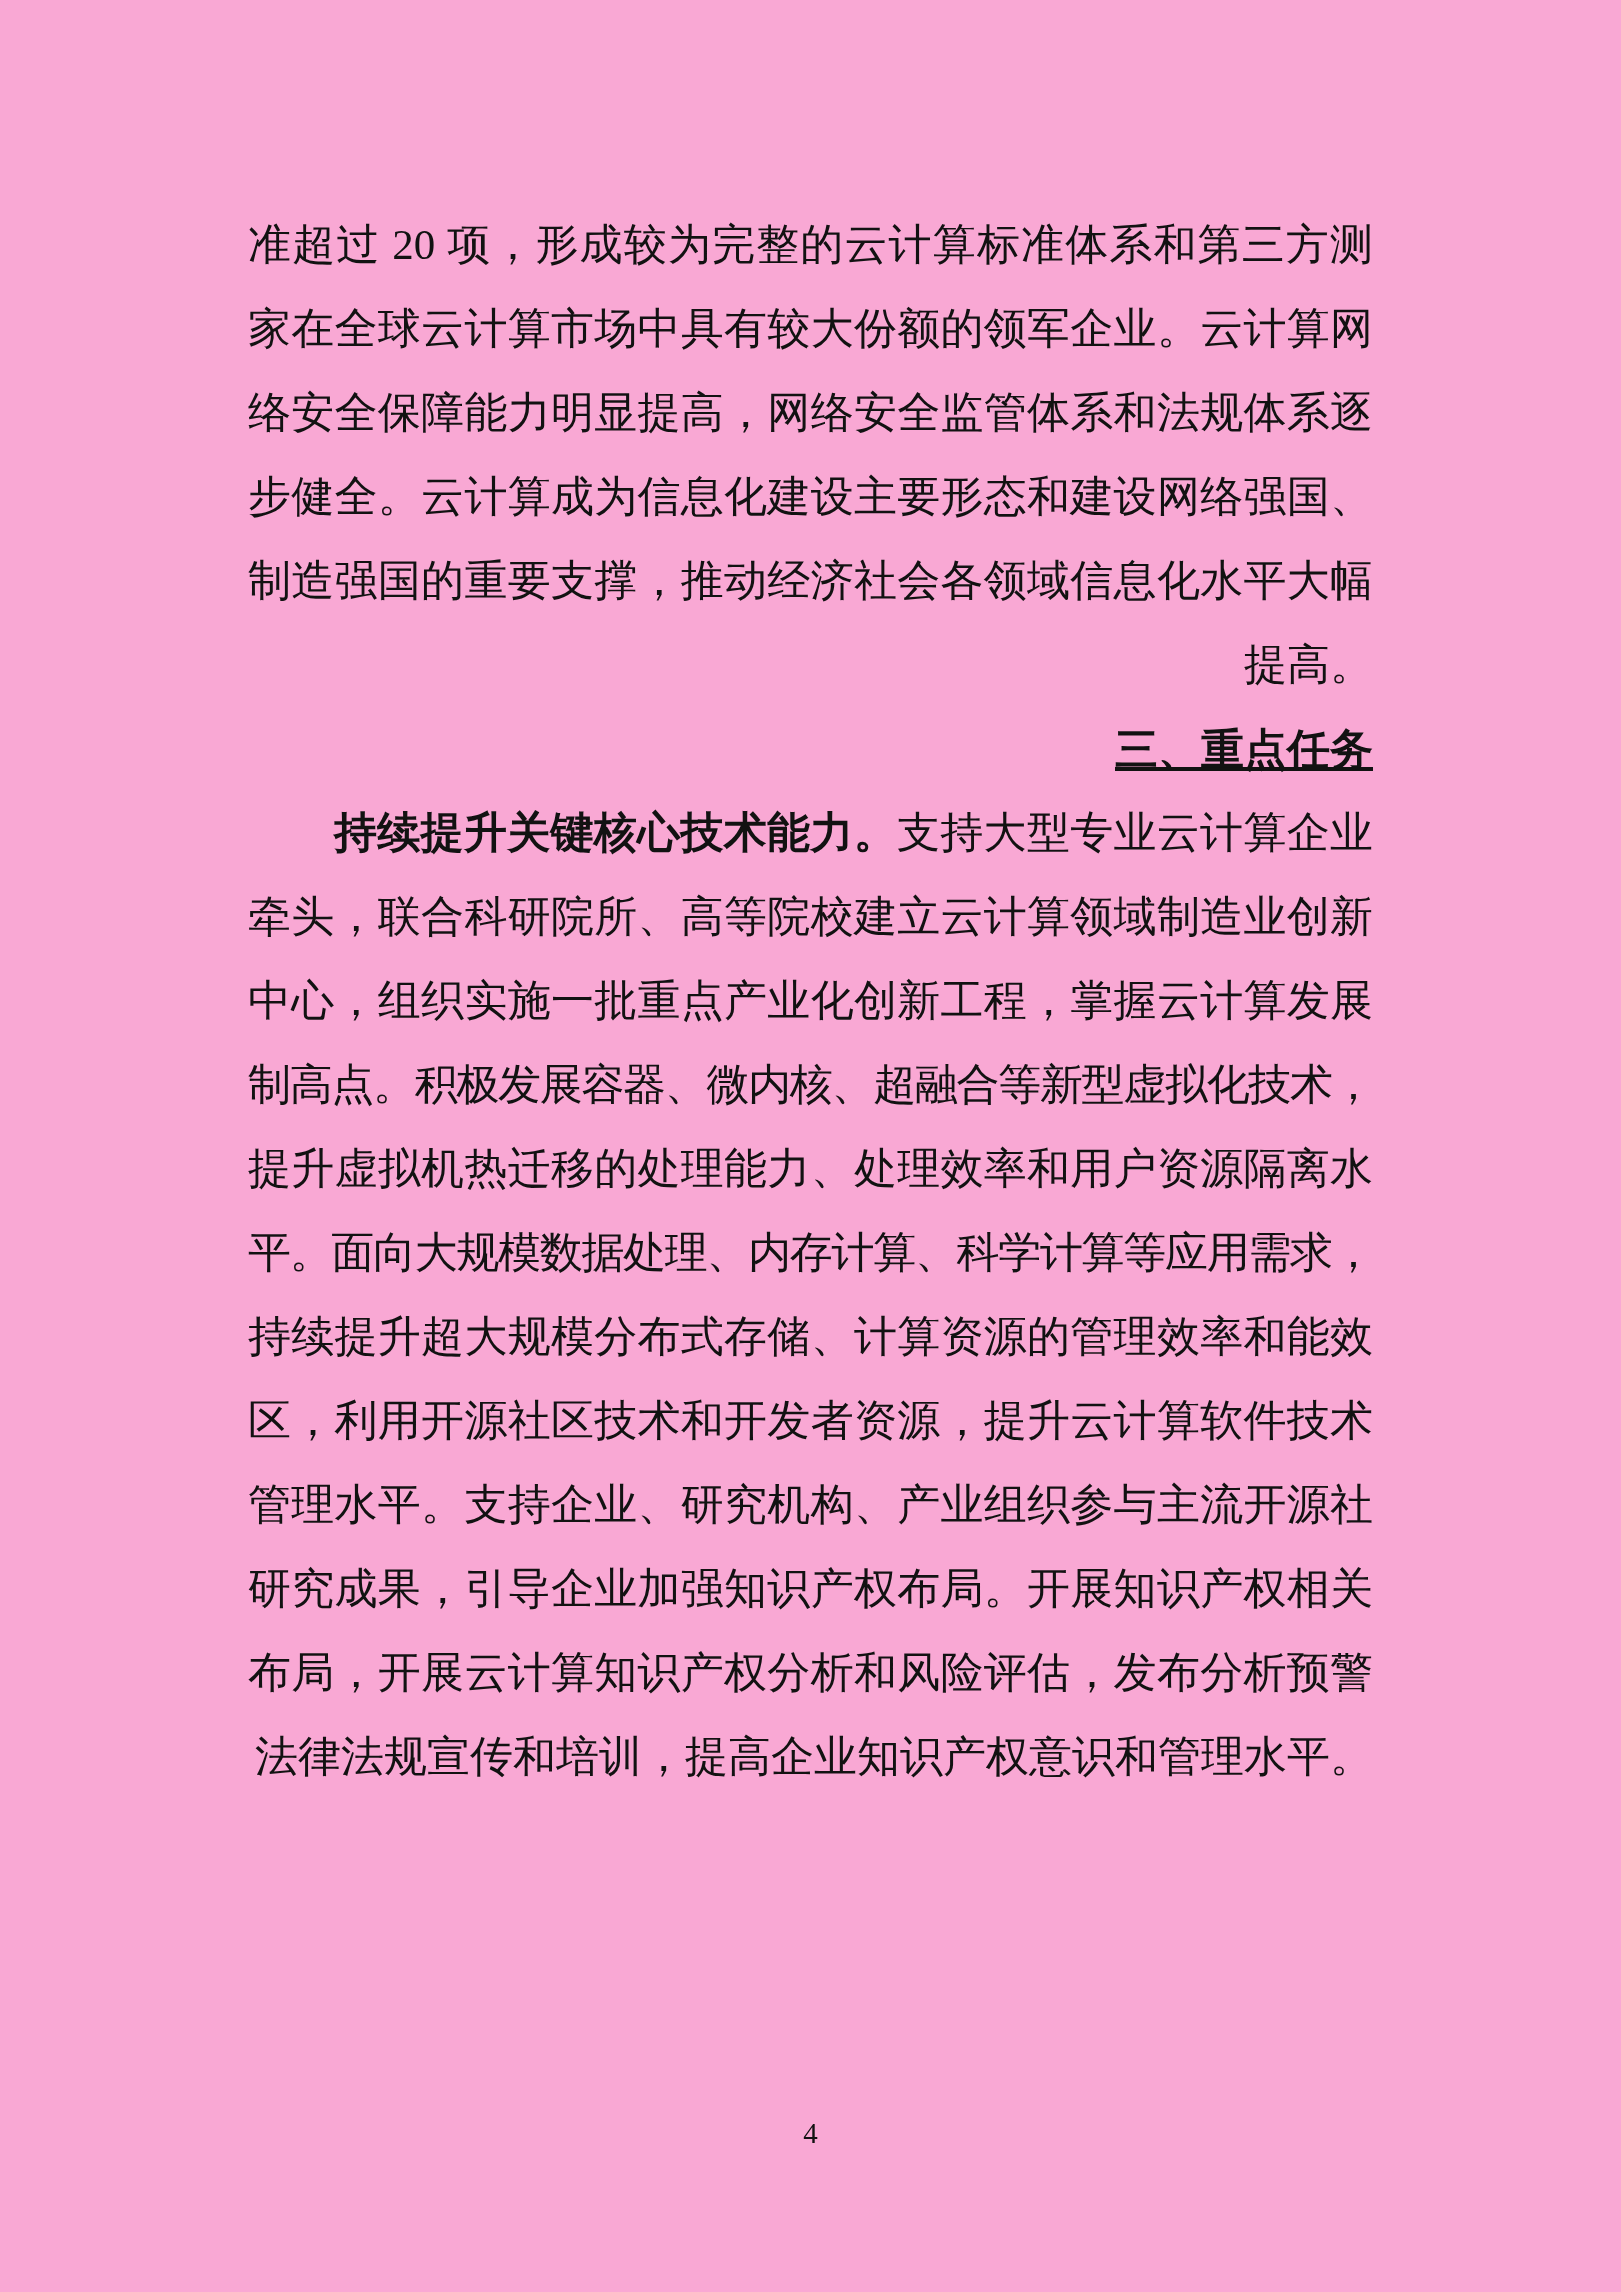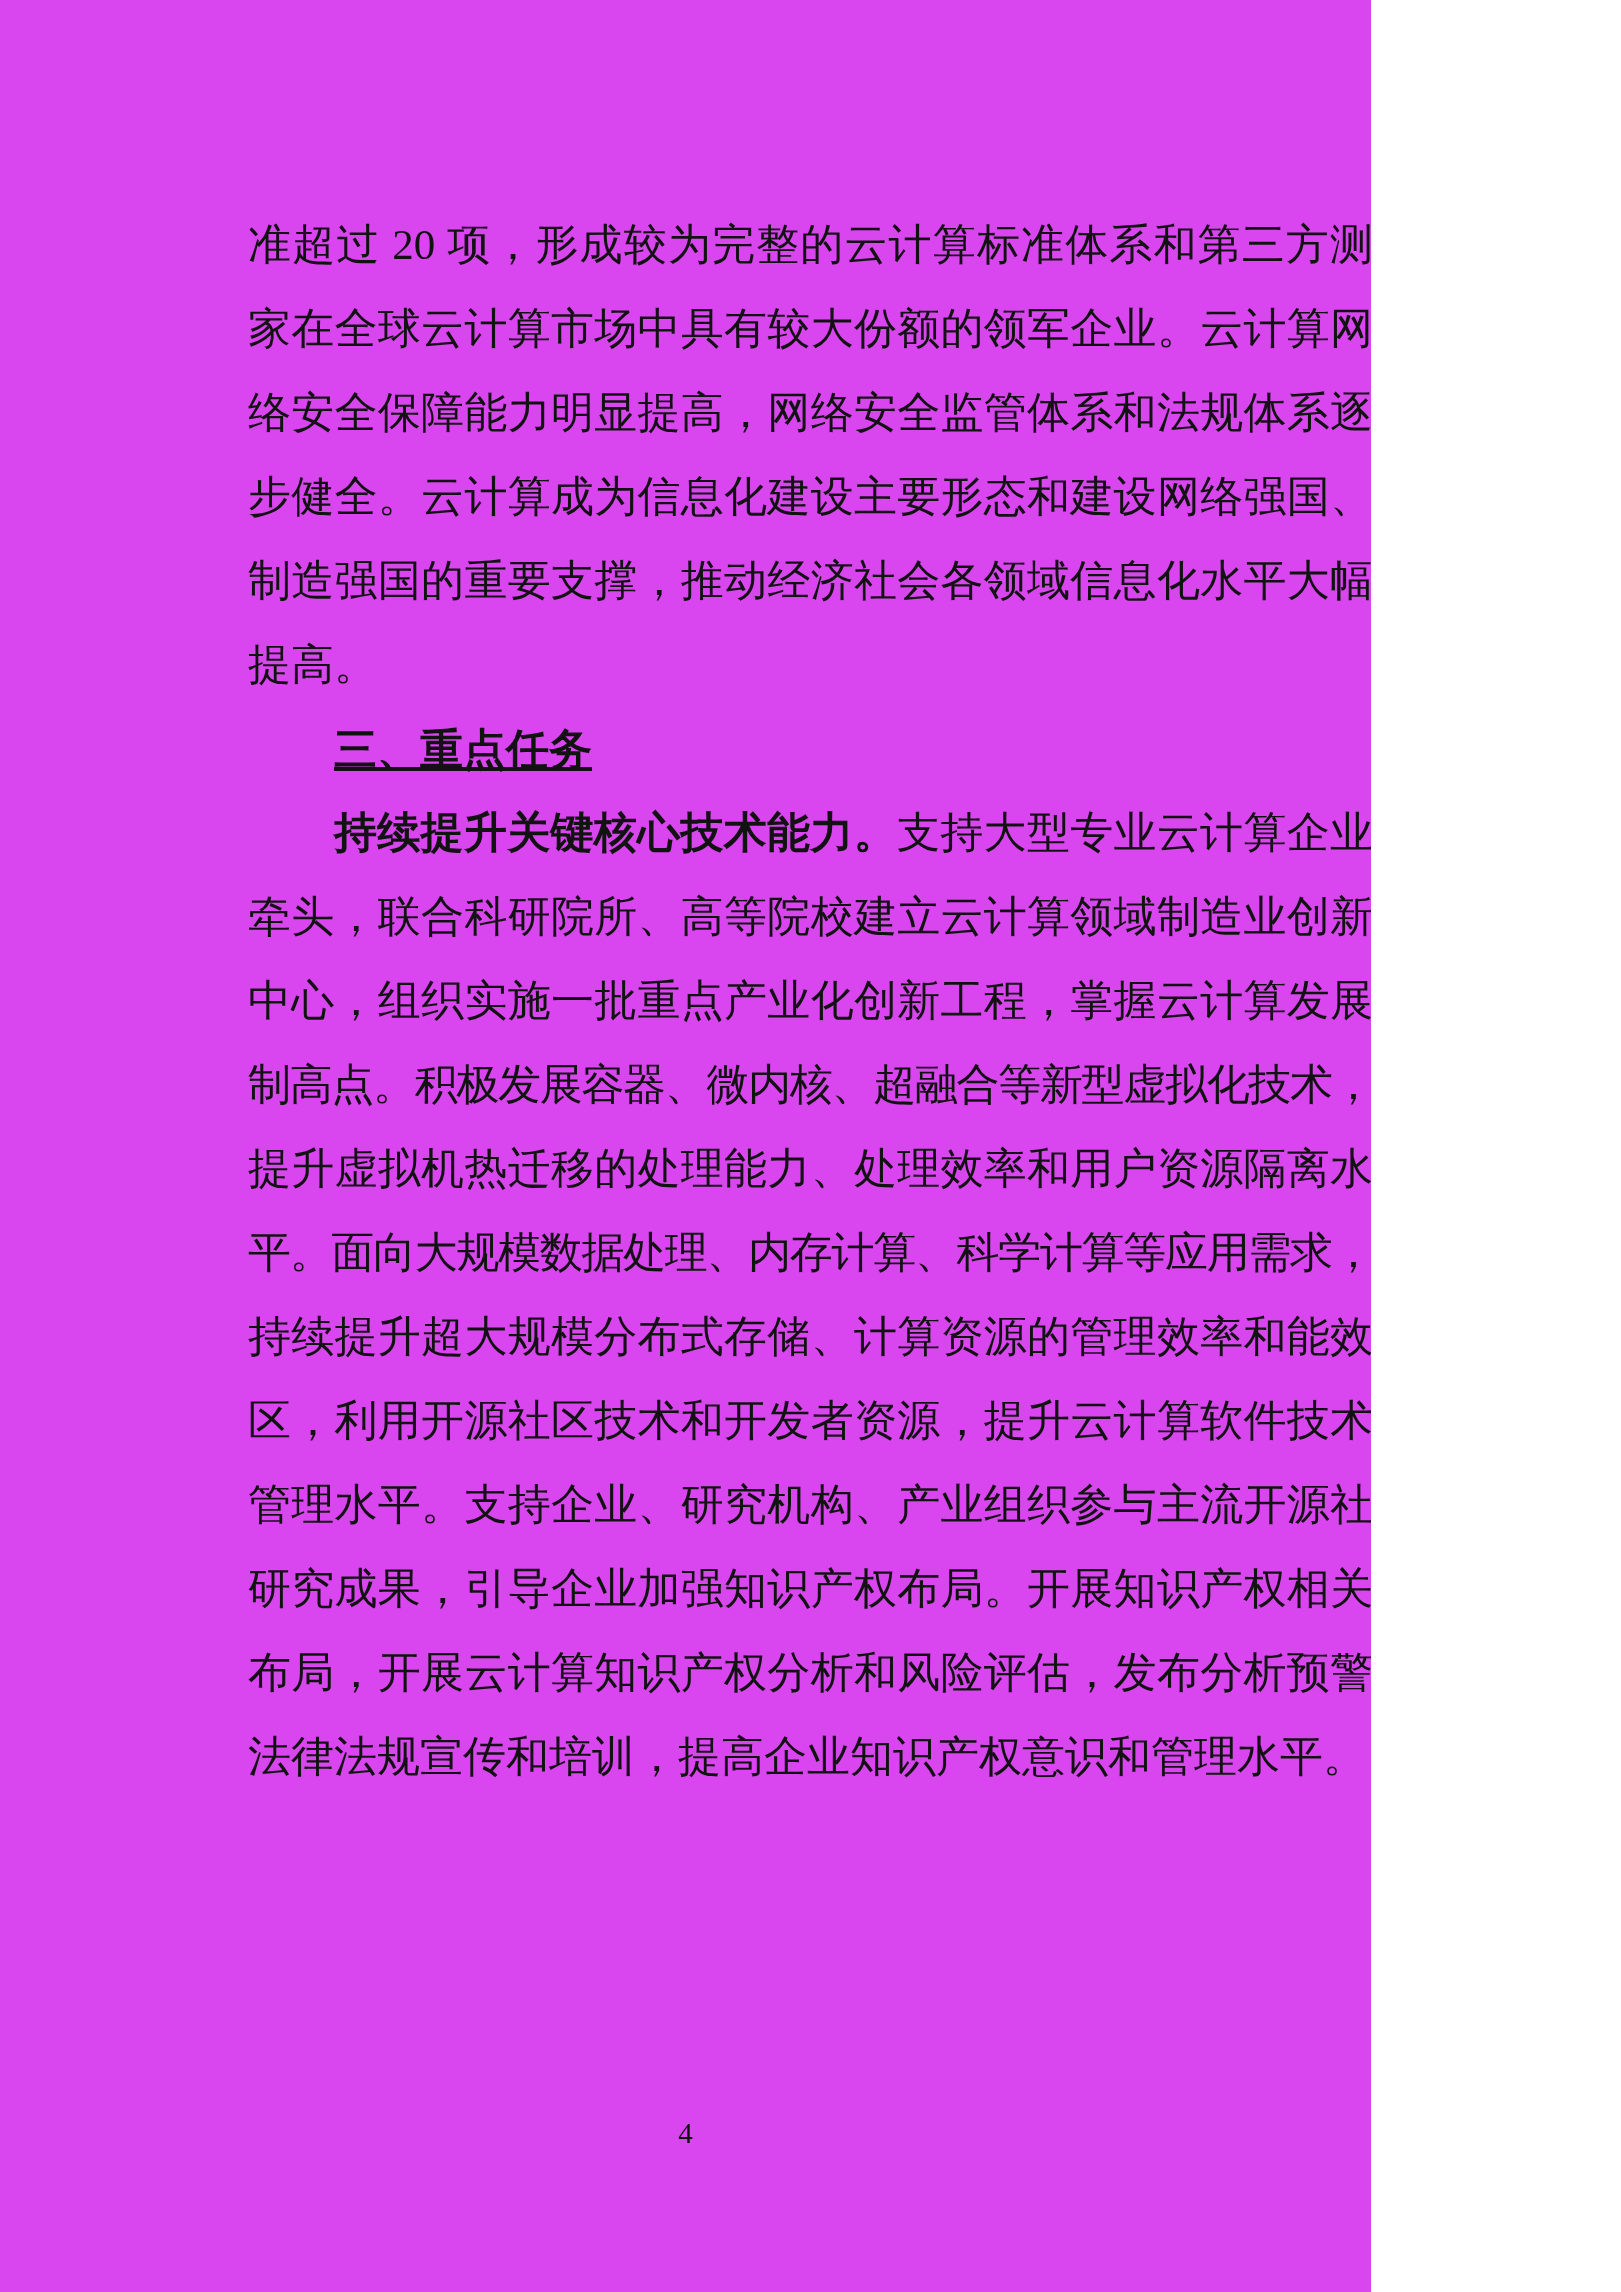--- a/index.html
+++ b/index.html
@@ -1,35 +1,35 @@
 <!DOCTYPE html>
 <html><head>
 <meta charset="utf-8">
 <style>
   html, body { margin: 0; padding: 0; }
   .page {
     position: relative;
-    width: 1371px;
+    width: 1621px;
     height: 2293px;
-    background: #d946ef;
+    background: #f9a8d4;
     overflow: hidden;
   }
   .textblock {
     position: absolute;
     left: 248px;
     top: 203px;
     width: 1125px;
   }
   .line {
     font-family: "Liberation Serif", "DejaVu Serif", serif;
     font-size: 43px;
     line-height: 84px;
     height: 84px;
     color: #121212;
-    text-align: left;
+    text-align: right;
   }
   
   .fill {
     text-align: justify;
     text-align-last: justify;
   }
   
   .tight {
     letter-spacing: -1.7px;
   }

